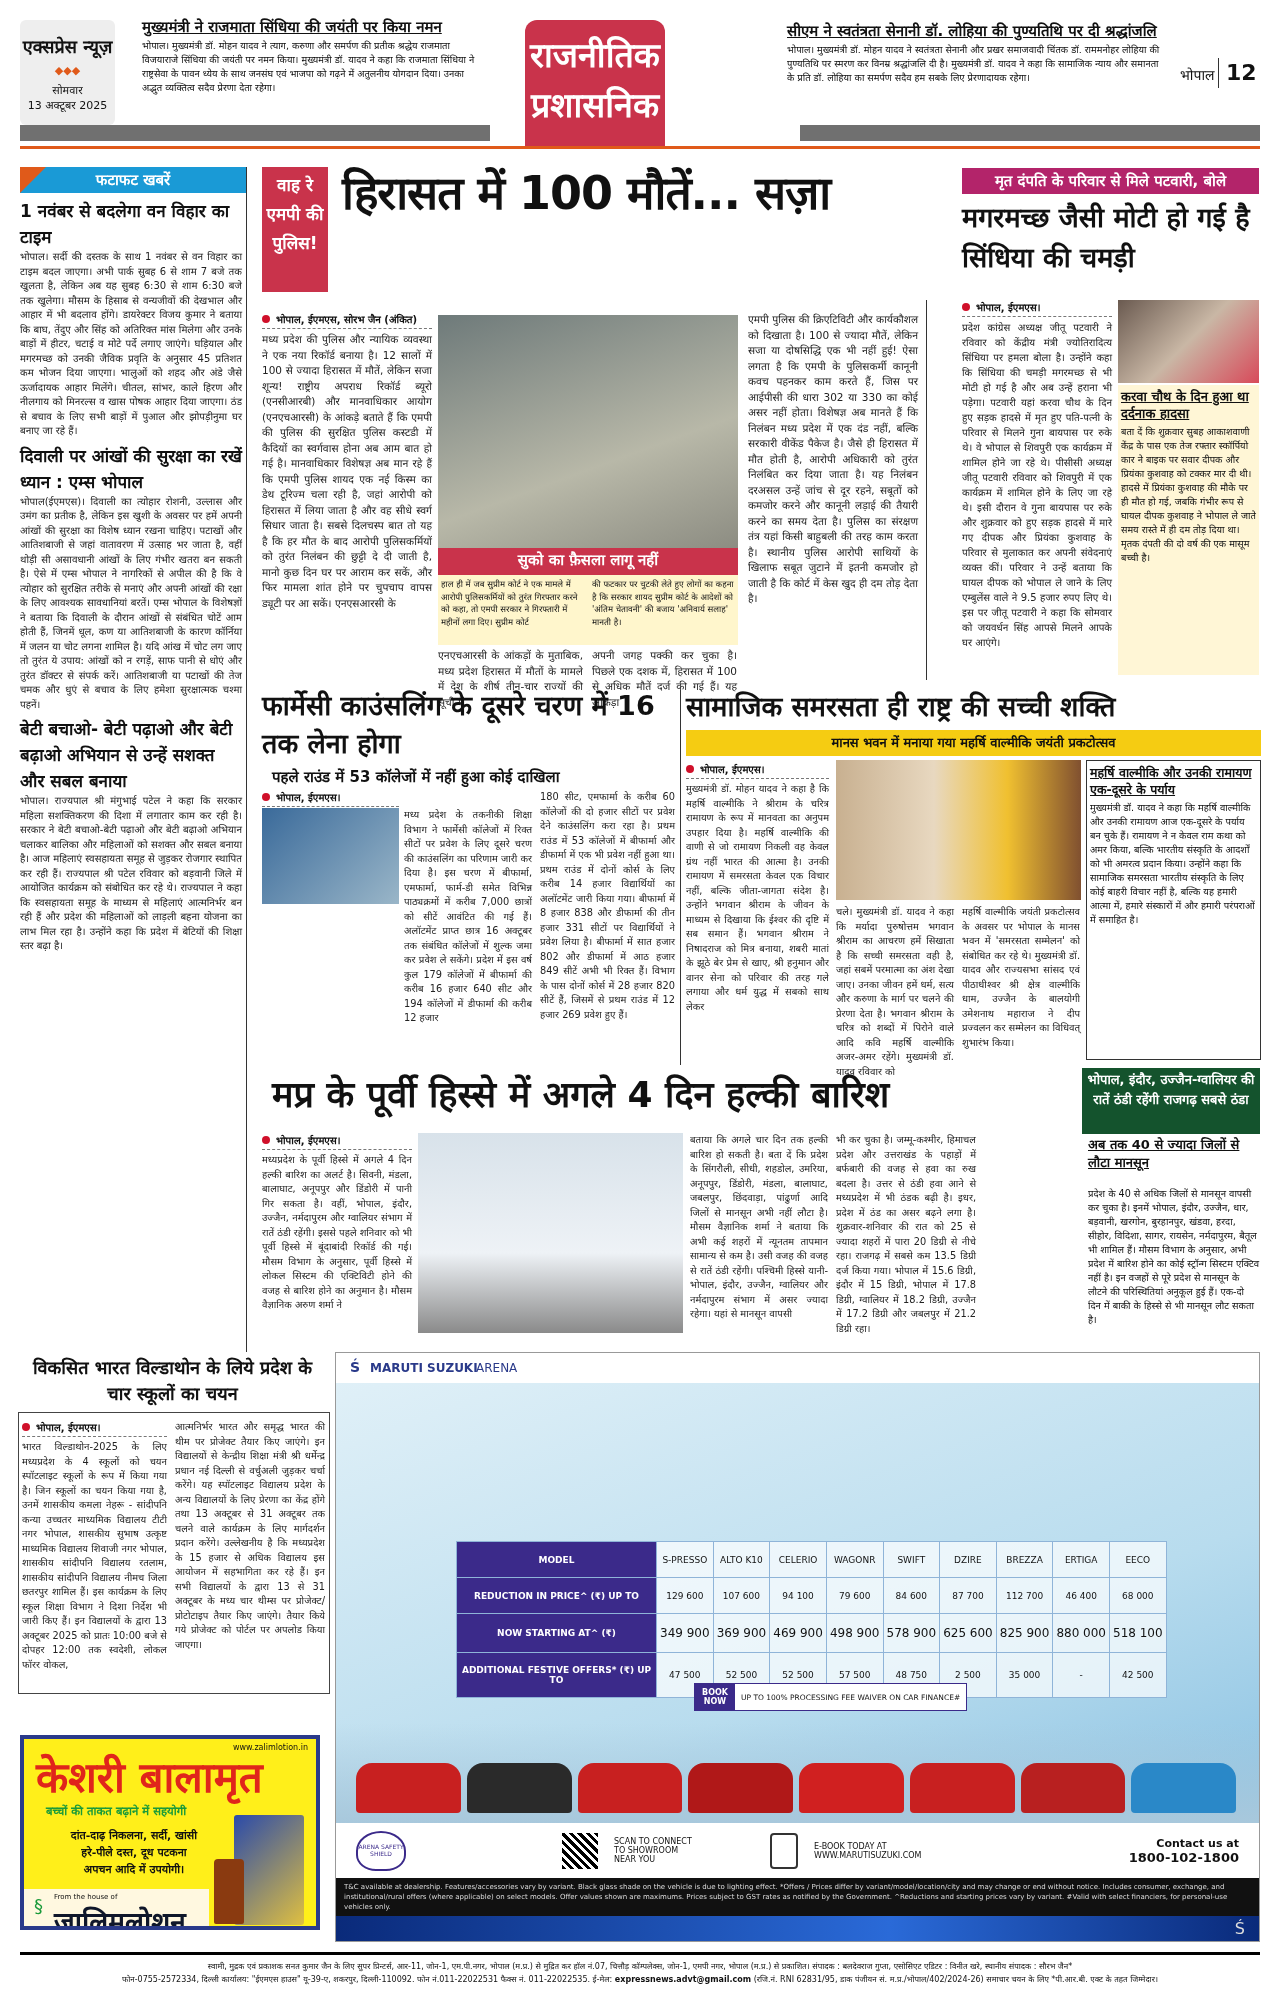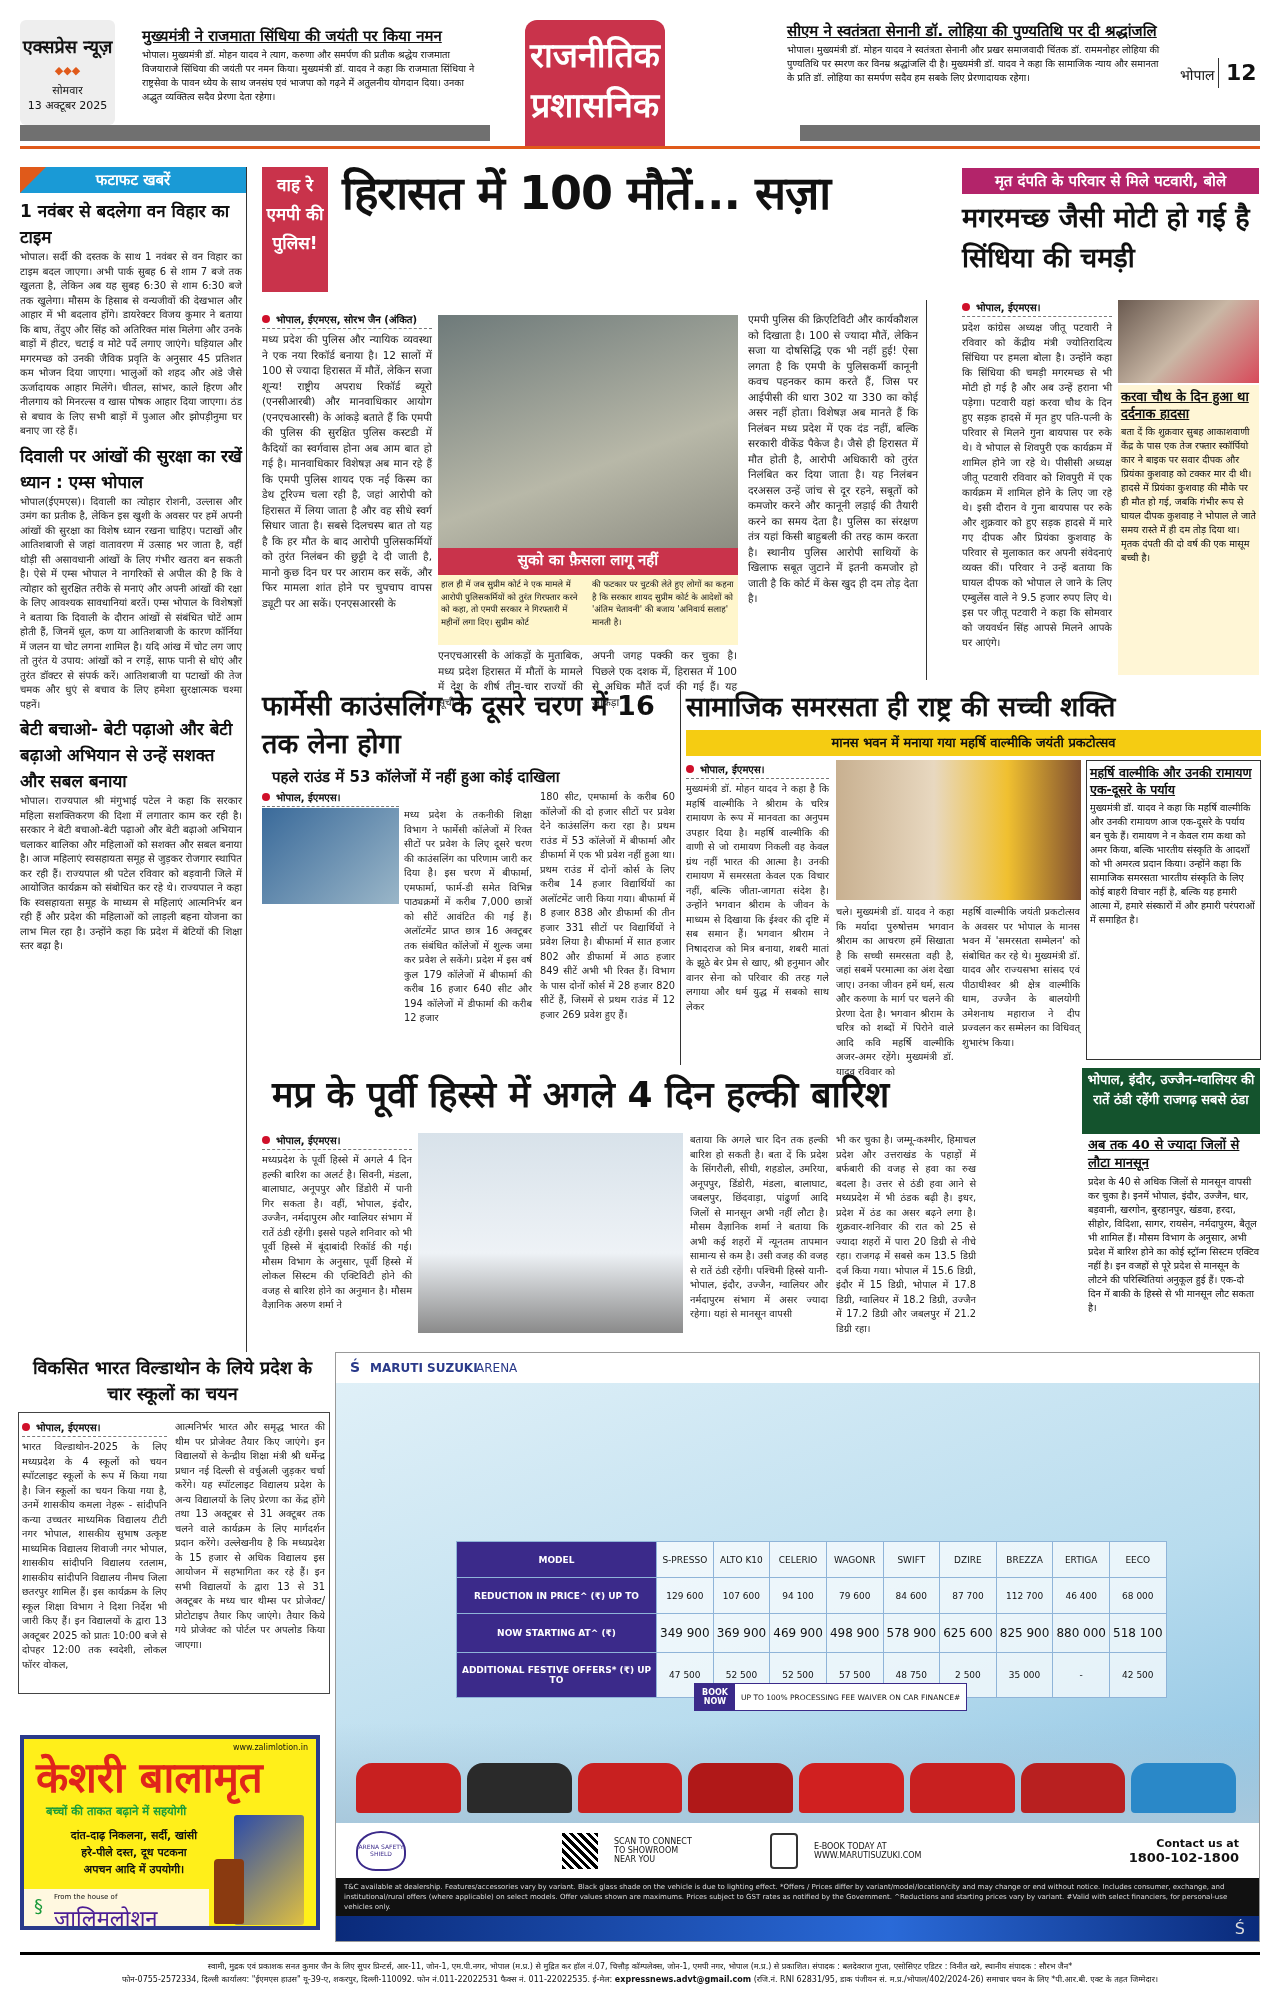--- a/index.html
+++ b/index.html
@@ -33,21 +33,21 @@
 </style>
 </head>
 <body>
 
 <div class="abs hdr-box">
   <div class="brand">एक्सप्रेस न्यूज़</div>
   <div class="diamonds">◆◆◆</div>
   <div class="hdate">सोमवार</div>
   <div class="hdate">13 अक्टूबर 2025</div>
 </div>
-<div class="abs hstory" style="left:142px;top:25px;width:340px">
+<div class="abs hstory" style="left:142px;top:16px;width:340px">
   <h3>मुख्यमंत्री ने राजमाता सिंधिया की जयंती पर किया नमन</h3>
   <p>भोपाल। मुख्यमंत्री डॉ. मोहन यादव ने त्याग, करुणा और समर्पण की प्रतीक श्रद्धेय राजमाता विजयाराजे सिंधिया की जयंती पर नमन किया। मुख्यमंत्री डॉ. यादव ने कहा कि राजमाता सिंधिया ने राष्ट्रसेवा के पावन ध्येय के साथ जनसंघ एवं भाजपा को गढ़ने में अतुलनीय योगदान दिया। उनका अद्भुत व्यक्तित्व सदैव प्रेरणा देता रहेगा।</p>
 </div>
 <div class="abs grey-bar" style="left:20px;top:125px;width:470px"></div>
 <div class="abs section-badge">
   <div>राजनीतिक</div>
   <div>प्रशासनिक</div>
 </div>
 <div class="abs hstory" style="left:787px;top:20px;width:375px">
   <h3>सीएम ने स्वतंत्रता सेनानी डॉ. लोहिया की पुण्यतिथि पर दी श्रद्धांजलि</h3>
@@ -144,21 +144,21 @@
   <div class="dateline">
       <span class="dot"></span>
       <span>भोपाल, ईएमएस।</span>
     </div>
   <div class="txt" style="font-size:9.8px;line-height:14.5px">मध्यप्रदेश के पूर्वी हिस्से में अगले 4 दिन हल्की बारिश का अलर्ट है। सिवनी, मंडला, बालाघाट, अनूपपुर और डिंडोरी में पानी गिर सकता है। वहीं, भोपाल, इंदौर, उज्जैन, नर्मदापुरम और ग्वालियर संभाग में रातें ठंडी रहेंगी। इससे पहले शनिवार को भी पूर्वी हिस्से में बूंदाबांदी रिकॉर्ड की गई। मौसम विभाग के अनुसार, पूर्वी हिस्से में लोकल सिस्टम की एक्टिविटी होने की वजह से बारिश होने का अनुमान है। मौसम वैज्ञानिक अरुण शर्मा ने</div>
 </div>
 <div class="img" style="left:418px;top:1133px;width:265px;height:200px;background:linear-gradient(180deg,#d8e2ea,#eef2f6 60%,#8a8a8a)"></div>
 <div class="txt abs" style="left:690px;top:1133px;width:138px;font-size:9.8px;line-height:14.5px">बताया कि अगले चार दिन तक हल्की बारिश हो सकती है। बता दें कि प्रदेश के सिंगरौली, सीधी, शहडोल, उमरिया, अनूपपुर, डिंडोरी, मंडला, बालाघाट, जबलपुर, छिंदवाड़ा, पांढुर्णा आदि जिलों से मानसून अभी नहीं लौटा है। मौसम वैज्ञानिक शर्मा ने बताया कि अभी कई शहरों में न्यूनतम तापमान सामान्य से कम है। उसी वजह की वजह से रातें ठंडी रहेंगी। पश्चिमी हिस्से यानी- भोपाल, इंदौर, उज्जैन, ग्वालियर और नर्मदापुरम संभाग में असर ज्यादा रहेगा। यहां से मानसून वापसी</div>
 <div class="txt abs" style="left:836px;top:1133px;width:140px;font-size:9.8px;line-height:14.5px">भी कर चुका है। जम्मू-कश्मीर, हिमाचल प्रदेश और उत्तराखंड के पहाड़ों में बर्फबारी की वजह से हवा का रुख बदला है। उत्तर से ठंडी हवा आने से मध्यप्रदेश में भी ठंडक बढ़ी है। इधर, प्रदेश में ठंड का असर बढ़ने लगा है। शुक्रवार-शनिवार की रात को 25 से ज्यादा शहरों में पारा 20 डिग्री से नीचे रहा। राजगढ़ में सबसे कम 13.5 डिग्री दर्ज किया गया। भोपाल में 15.6 डिग्री, इंदौर में 15 डिग्री, भोपाल में 17.8 डिग्री, ग्वालियर में 18.2 डिग्री, उज्जैन में 17.2 डिग्री और जबलपुर में 21.2 डिग्री रहा।</div>
 <div class="col" style="left:1088px;top:1136px;width:172px">
-  <div style="font-weight:bold;font-size:13px;line-height:18px;text-decoration:underline;margin-bottom:3px">अब तक 40 से ज्यादा जिलों से लौटा मानसून</div>
+  <div style="font-weight:bold;font-size:13px;line-height:18px;text-decoration:underline;margin-bottom:15px">अब तक 40 से ज्यादा जिलों से लौटा मानसून</div>
   <div style="font-size:9.6px;line-height:14px">प्रदेश के 40 से अधिक जिलों से मानसून वापसी कर चुका है। इनमें भोपाल, इंदौर, उज्जैन, धार, बड़वानी, खरगोन, बुरहानपुर, खंडवा, हरदा, सीहोर, विदिशा, सागर, रायसेन, नर्मदापुरम, बैतूल भी शामिल हैं। मौसम विभाग के अनुसार, अभी प्रदेश में बारिश होने का कोई स्ट्रॉन्ग सिस्टम एक्टिव नहीं है। इन वजहों से पूरे प्रदेश से मानसून के लौटने की परिस्थितियां अनुकूल हुई हैं। एक-दो दिन में बाकी के हिस्से से भी मानसून लौट सकता है।</div>
 </div>
 
 <div class="abs" style="left:20px;top:1355px;width:305px;font-weight:bold;font-size:18px;line-height:26px;text-align:center">विकसित भारत विल्डाथोन के लिये प्रदेश के चार स्कूलों का चयन</div>
 <div class="abs" style="left:18px;top:1412px;width:312px;height:282px;border:1px solid #444"></div>
 <div class="col" style="left:22px;top:1420px;width:145px">
   <div class="dateline">
       <span class="dot"></span>
       <span>भोपाल, ईएमएस।</span>
     </div>
@@ -173,21 +173,21 @@
   <div style="position:absolute;left:20px;top:88px;width:180px;text-align:center;font-size:11px;font-weight:bold;line-height:17px">
     <div>दांत-दाढ़ निकलना, सर्दी, खांसी</div>
     <div>हरे-पीले दस्त, दूध पटकना</div>
     <div>अपचन आदि में उपयोगी।</div>
   </div>
   <div style="position:absolute;left:210px;top:76px;width:70px;height:110px;background:linear-gradient(135deg,#2a4aaa,#e0c040);border-radius:3px"></div>
   <div style="position:absolute;left:190px;top:120px;width:30px;height:65px;background:#8a3a10;border-radius:4px 4px 2px 2px"></div>
   <div style="position:absolute;left:0;top:150px;width:185px;height:45px;background:#fff8e0">
     <div style="position:absolute;left:30px;top:4px;font-size:7px">From the house of</div>
     <div style="position:absolute;left:10px;top:6px;font-size:18px;color:#1a9a3a">§</div>
-    <div style="position:absolute;left:30px;top:13px;font-size:22px;font-weight:normal;color:#4c1d95">जालिमलोशन</div>
+    <div style="position:absolute;left:30px;top:13px;font-size:28px;font-weight:bold;color:#0f172a">जालिमलोशन</div>
   </div>
 </div>
 
 <div class="abs" style="left:335px;top:1352px;width:925px;height:590px;background:linear-gradient(160deg,#e2f1f8,#b8dcee 55%,#7ab8de);border:1px solid #999;overflow:hidden">
   <div style="position:absolute;left:0;top:0;width:100%;height:30px;background:#fff">
     <span style="position:absolute;left:14px;top:6px;color:#2a3a8a;font-size:14px;font-weight:bold">Ś</span>
     <span style="position:absolute;left:34px;top:8px;color:#2a3a8a;font-size:12px;font-weight:bold">MARUTI SUZUKI</span>
     <span style="position:absolute;left:140px;top:8px;color:#2a3a8a;font-size:12px">ARENA</span>
   </div>
   <table class="ytable" style="position:absolute;left:120px;top:188px">

